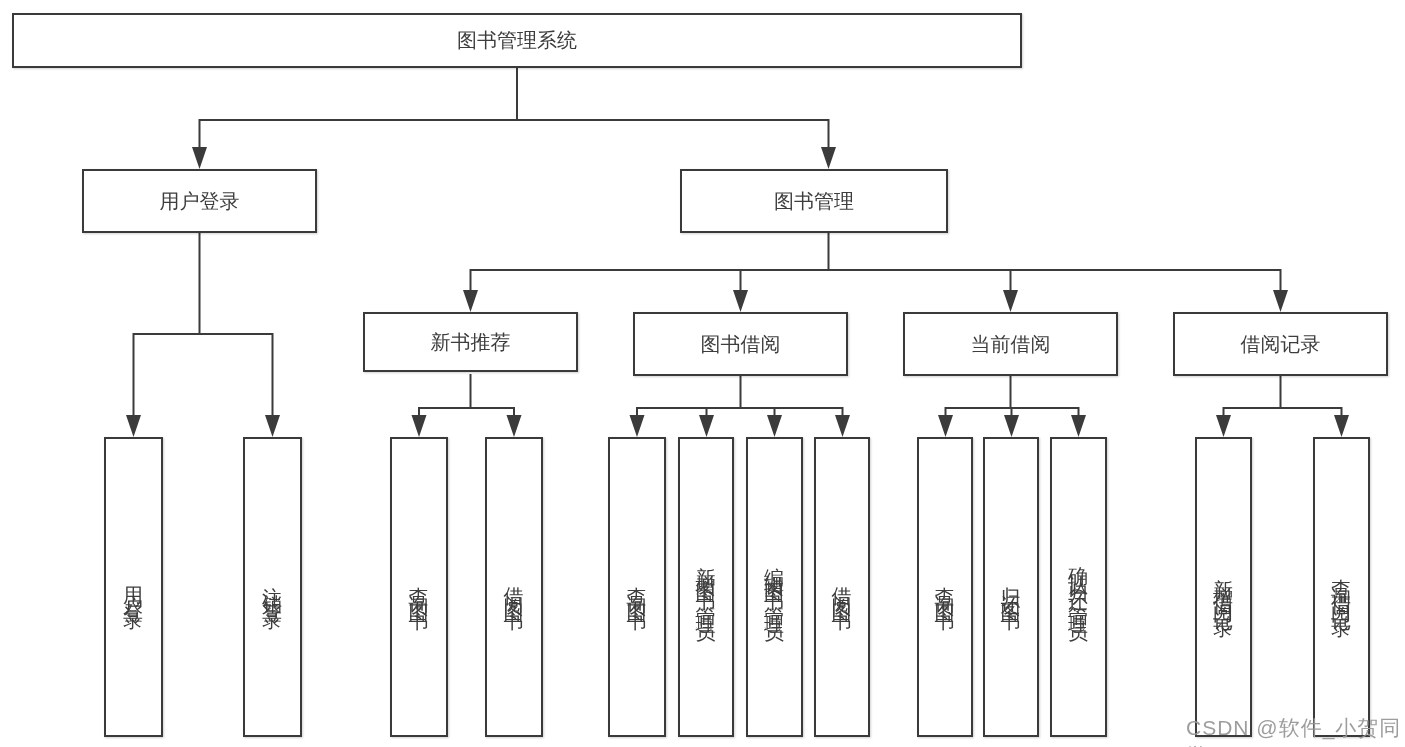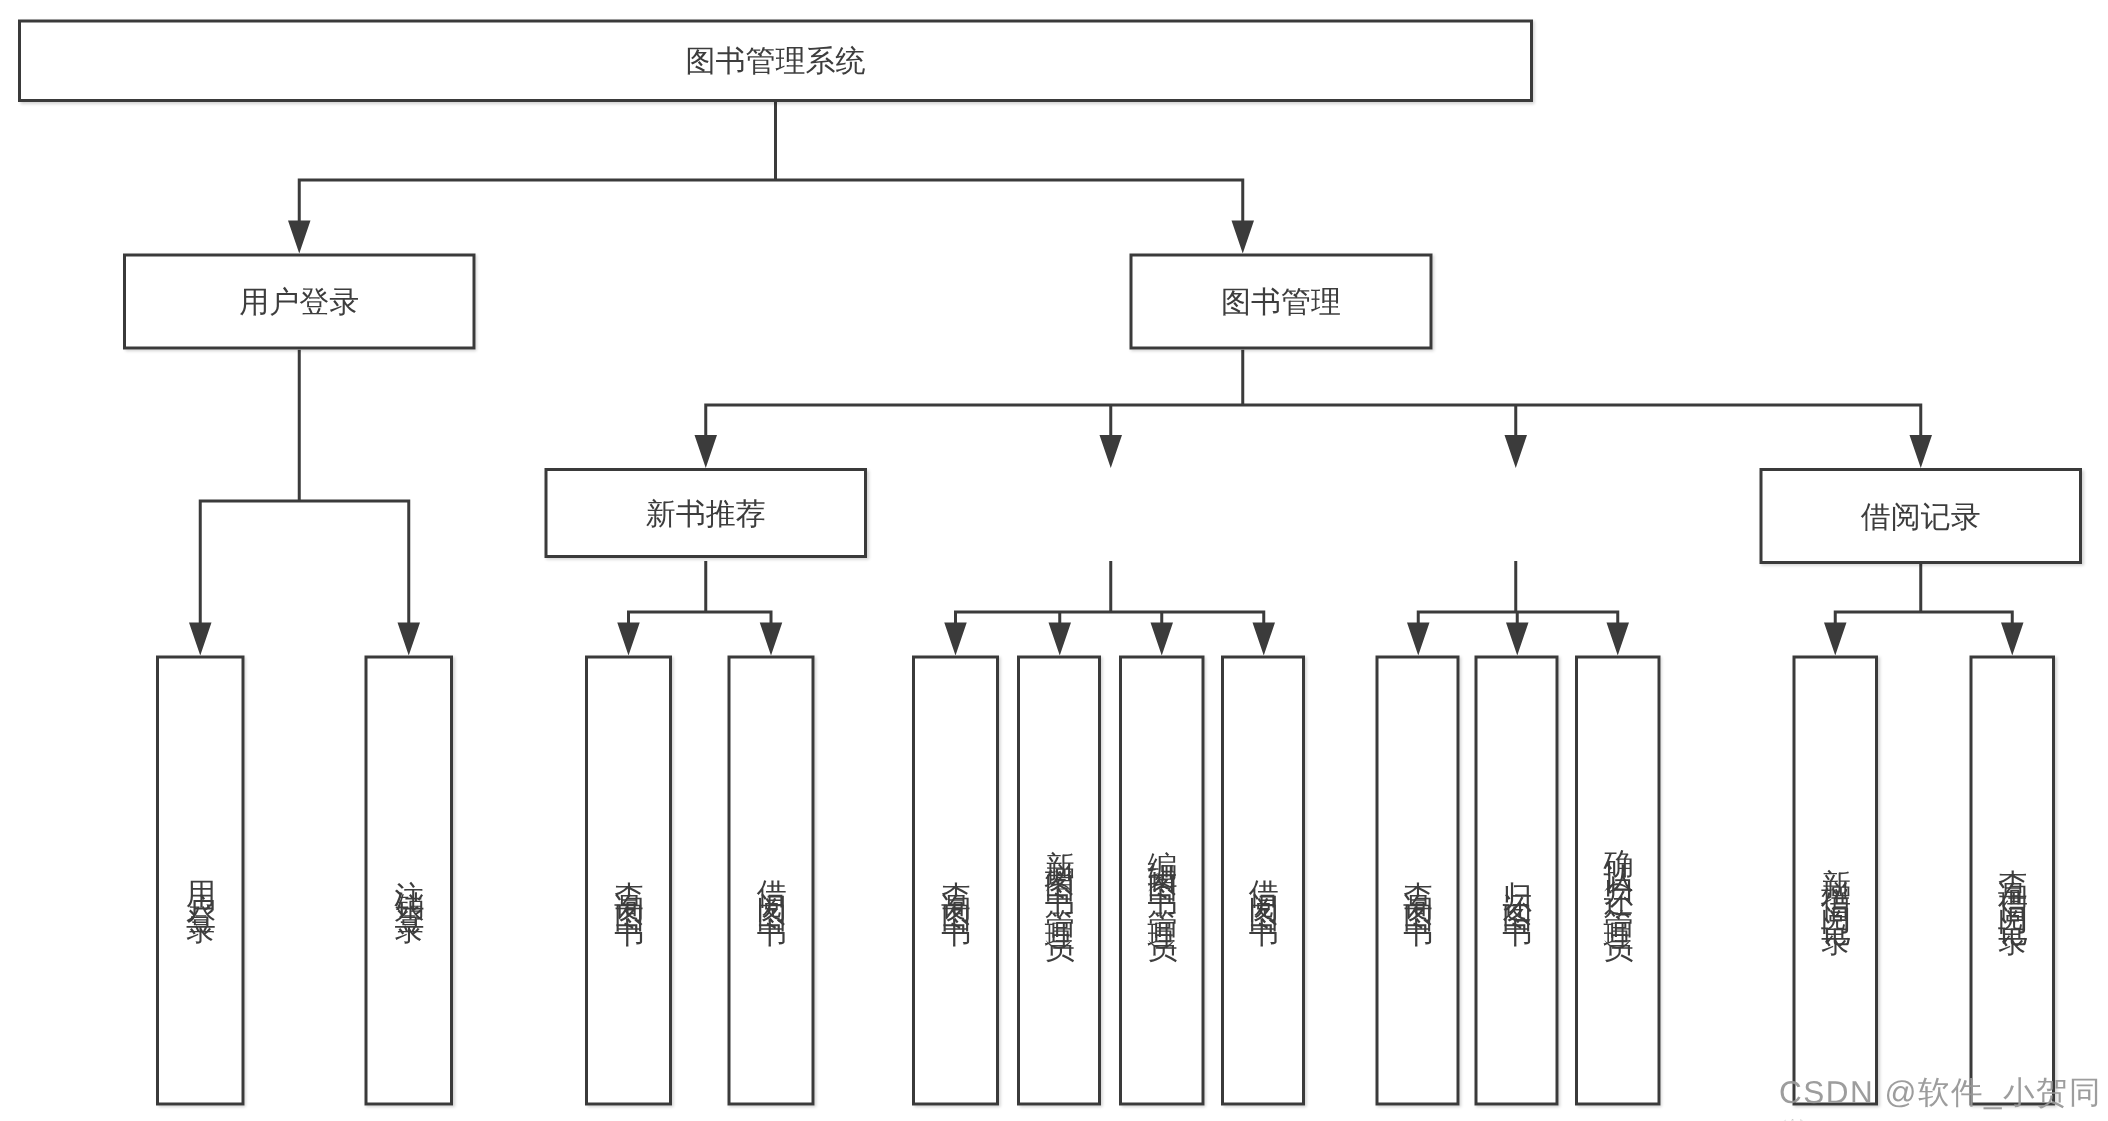--- a/index.html
+++ b/index.html
@@ -105,25 +105,27 @@
       M1071 415 L1086 415 L1078.5 437 Z
       M1216 415 L1231 415 L1223.5 437 Z
       M1334 415 L1349 415 L1341.5 437 Z
     "></path>
   </svg>
 
   <div class="box" style="left:12px;top:13px;width:1010px;height:55px;">图书管理系统</div>
 
   <div class="box" style="left:82px;top:169px;width:235px;height:64px;">用户登录</div>
 
-  <div class="box" style="left:753px;top:169px;width:202px;height:64px;">图书管理</div>
+  <div class="box" style="left:680px;top:169px;width:268px;height:64px;">图书管理</div>
 
   <div class="box" style="left:363px;top:312px;width:215px;height:60px;">新书推荐</div>
 
+  <div class="box" style="left:633px;top:312px;width:215px;height:64px;">图书借阅</div>
 
+  <div class="box" style="left:903px;top:312px;width:215px;height:64px;">当前借阅</div>
 
   <div class="box" style="left:1173px;top:312px;width:215px;height:64px;">借阅记录</div>
 
   <div class="box leaf" style="left:104px;top:437px;width:59px;height:300px;">用户登录</div>
 
   <div class="box leaf" style="left:243px;top:437px;width:59px;height:300px;">注销登录</div>
 
   <div class="box leaf" style="left:390px;top:437px;width:58px;height:300px;">查询图书</div>
 
   <div class="box leaf" style="left:485px;top:437px;width:58px;height:300px;">借阅图书</div>

